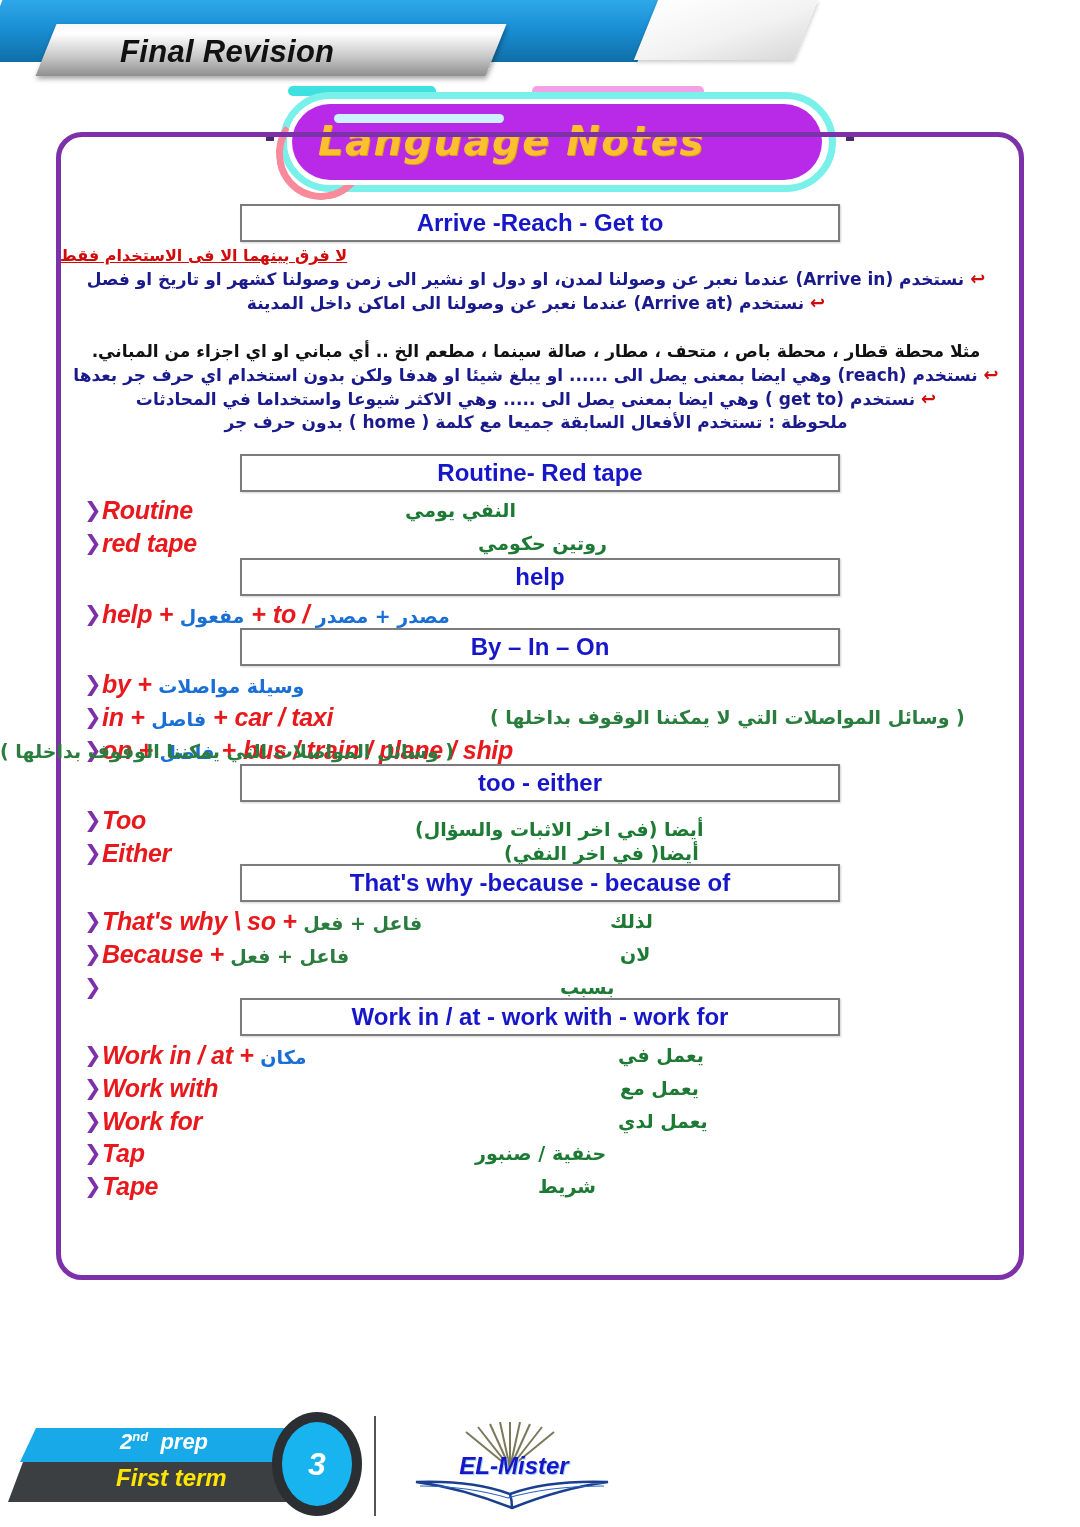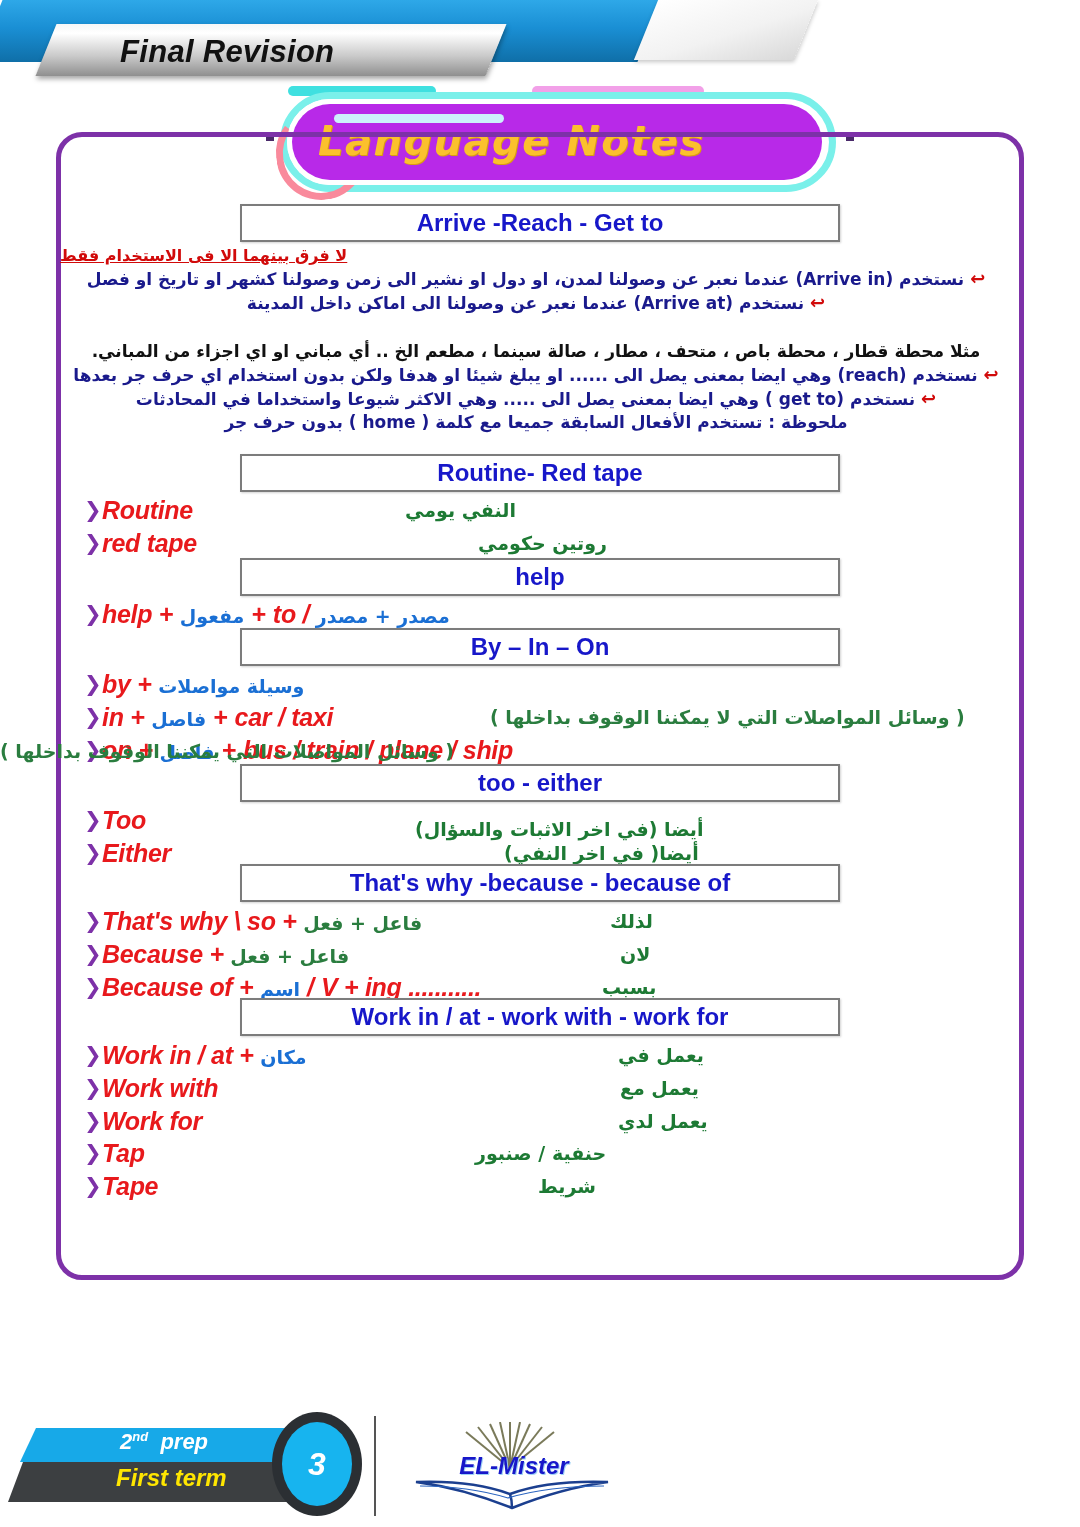--- a/index.html
+++ b/index.html
@@ -241,22 +241,21 @@
       <span class="term"><span>That's why \ so + </span><span class="ara" style="color:#2a7d3f;">فاعل + فعل</span></span>
       <span class="gloss" style="left:550px;">لذلك</span>
     </div>
     <div class="entry">
       <span class="chev">❯</span>
       <span class="term"><span>Because + </span><span class="ara" style="color:#2a7d3f;">فاعل + فعل</span></span>
       <span class="gloss" style="left:560px;">لان</span>
     </div>
     <div class="entry">
       <span class="chev">❯</span>
-      <span class="term"><span>Because of + </span><span class="ara" style="color:#1a6fd4;">اسم</span><span> / V + ing ...........</span></span>
-      <span class="gloss" style="left:500px;margin-left:42px;">بسبب</span>
+      <span class="gloss" style="left:500px;">بسبب</span>
     </div>
   </div>
 
   <div style="position:absolute;left:0;top:862px;width:960px;">
     <div class="sect-title">Work    in / at   -   work with   -   work for</div>
     <div class="entry" style="margin-top:5px;">
       <span class="chev">❯</span>
       <span class="term"><span>Work in / at + </span><span class="ara">مكان</span></span>
       <span class="gloss" style="left:558px;">يعمل في</span>
     </div>

